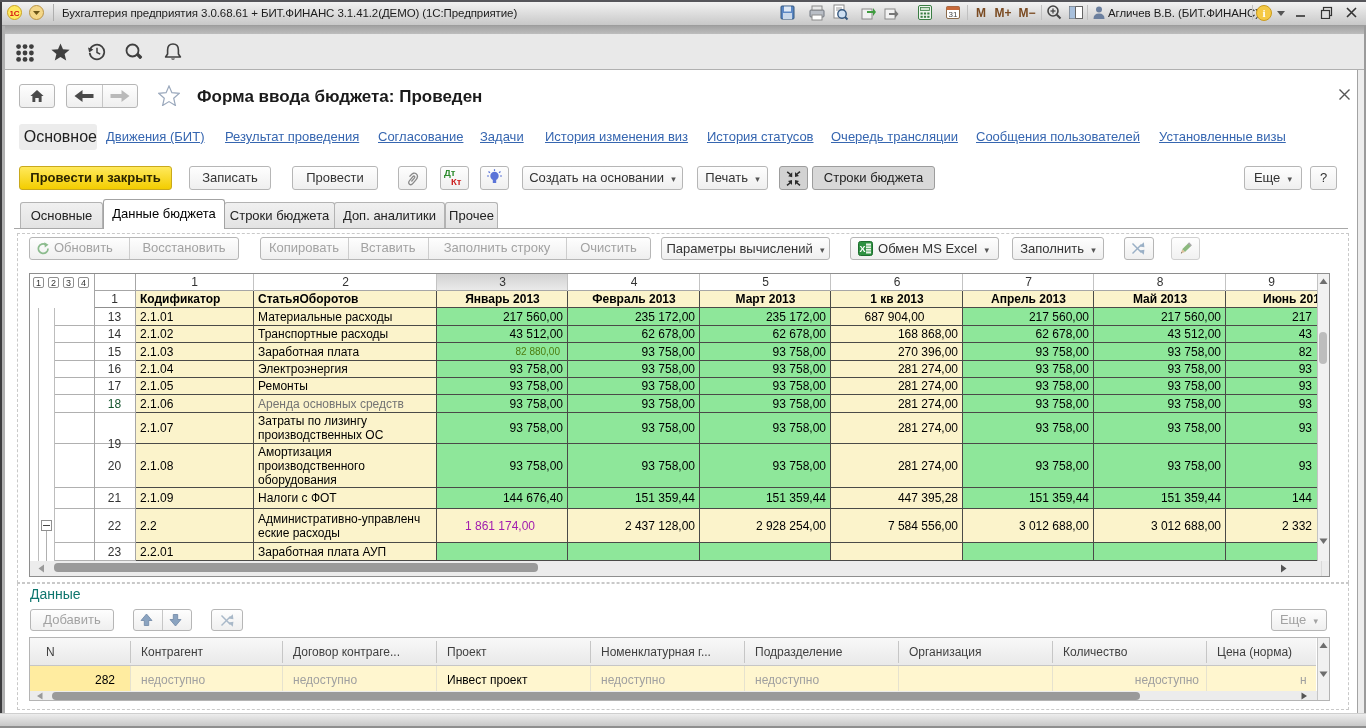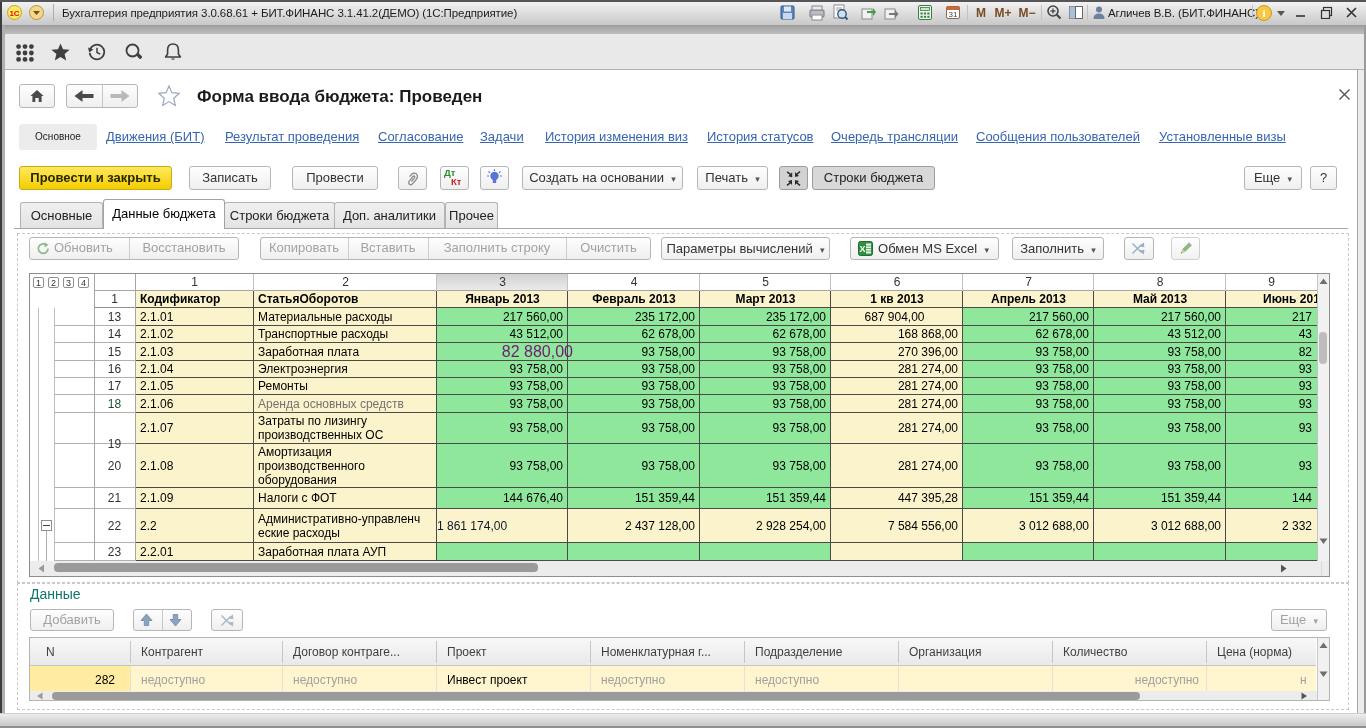--- a/index.html
+++ b/index.html
@@ -153,21 +153,21 @@
 <svg style="left:110px;top:90px" width="20" height="12" viewBox="0 0 19 12">
     <path d="M11 0 L11 4 L0 4 L0 8 L11 8 L11 12 L19 6 Z" fill="#b9b9b9"></path>
   </svg>
 <svg style="left:158px;top:85px" width="22" height="21" viewBox="0 0 22 21">
     <path d="M11 1 L13.9 7.7 L21.4 8.3 L15.7 13.2 L17.4 20.5 L11 16.6 L4.6 20.5 L6.3 13.2 L0.6 8.3 L8.1 7.7 Z" fill="#fff" stroke="#9aa8bc" stroke-width="1.2"></path>
   </svg>
 <div class="tx" style="left:197px;top:85px;width:500px;height:23px;font-size:17px;font-weight:bold;color:#1a1a1a;line-height:23px">Форма ввода бюджета: Проведен</div>
 <svg style="left:1337px;top:87px" width="15" height="15" viewBox="0 0 15 15">
     <path d="M2.5 2.5 L12.5 12.5 M12.5 2.5 L2.5 12.5" stroke="#555" stroke-width="1.4"></path>
   </svg>
-<div style="left:19px;top:124px;width:78px;height:26px;background:#ececec;border-radius:3px;font-size:10px;color:#222;text-align:center;line-height:26px">Основное</div>
+<div style="left:19px;top:124px;width:78px;height:26px;background:#ececec;border-radius:3px;font-size:16px;color:#222;text-align:right;line-height:26px">Основное</div>
 <div class="tx" style="left:106px;top:128px;width:220px;height:18px;font-size:13px;line-height:18px"><a href="#">Движения (БИТ)</a></div>
 <div class="tx" style="left:225px;top:128px;width:220px;height:18px;font-size:13px;line-height:18px"><a href="#">Результат проведения</a></div>
 <div class="tx" style="left:378px;top:128px;width:220px;height:18px;font-size:13px;line-height:18px"><a href="#">Согласование</a></div>
 <div class="tx" style="left:480px;top:128px;width:220px;height:18px;font-size:13px;line-height:18px"><a href="#">Задачи</a></div>
 <div class="tx" style="left:545px;top:128px;width:220px;height:18px;font-size:13px;line-height:18px"><a href="#">История изменения виз</a></div>
 <div class="tx" style="left:707px;top:128px;width:220px;height:18px;font-size:13px;line-height:18px"><a href="#">История статусов</a></div>
 <div class="tx" style="left:831px;top:128px;width:220px;height:18px;font-size:13px;line-height:18px"><a href="#">Очередь трансляции</a></div>
 <div class="tx" style="left:976px;top:128px;width:220px;height:18px;font-size:13px;line-height:18px"><a href="#">Сообщения пользователей</a></div>
 <div class="tx" style="left:1159px;top:128px;width:220px;height:18px;font-size:13px;line-height:18px"><a href="#">Установленные визы</a></div>
 <div style="left:19px;top:166px;width:153px;height:24px;background:linear-gradient(#ffe95c,#f3cd00);border:1px solid #c9a91c;border-radius:3px;font-size:13px;font-weight:bold;color:#2b2500;text-align:center;line-height:22px">Провести и закрыть</div>
@@ -353,21 +353,21 @@
 <div style="left:437px;top:326px;width:126px;height:17px;font-size:12px;color:#000;text-align:right;line-height:17px">43 512,00</div>
 <div style="left:568px;top:326px;width:127px;height:17px;font-size:12px;color:#000;text-align:right;line-height:17px">62 678,00</div>
 <div style="left:700px;top:326px;width:126px;height:17px;font-size:12px;color:#000;text-align:right;line-height:17px">62 678,00</div>
 <div style="left:831px;top:326px;width:127px;height:17px;font-size:12px;color:#000;text-align:right;line-height:17px">168 868,00</div>
 <div style="left:963px;top:326px;width:126px;height:17px;font-size:12px;color:#000;text-align:right;line-height:17px">62 678,00</div>
 <div style="left:1094px;top:326px;width:127px;height:17px;font-size:12px;color:#000;text-align:right;line-height:17px">43 512,00</div>
 <div style="left:1226px;top:326px;width:86px;height:17px;font-size:12px;color:#000;text-align:right;line-height:17px">43</div>
 <div style="left:94px;top:343px;width:41px;height:18px;font-size:12px;color:#333;text-align:center;line-height:18px">15</div>
 <div class="tx" style="left:140px;top:343px;width:112px;height:18px;font-size:12px;color:#000;line-height:18px">2.1.03</div>
 <div class="tx" style="left:258px;top:343px;width:178px;height:18px;font-size:12px;color:#000;line-height:18px">Заработная плата</div>
-<div style="left:447px;top:343px;width:126px;height:18px;font-size:16px;color:#701a75;text-align:right;line-height:18px">82 880,00</div>
+<div style="left:434px;top:343px;width:126px;height:18px;font-size:10px;color:#4d7c0f;text-align:right;line-height:18px">82 880,00</div>
 <div style="left:568px;top:343px;width:127px;height:18px;font-size:12px;color:#000;text-align:right;line-height:18px">93 758,00</div>
 <div style="left:700px;top:343px;width:126px;height:18px;font-size:12px;color:#000;text-align:right;line-height:18px">93 758,00</div>
 <div style="left:831px;top:343px;width:127px;height:18px;font-size:12px;color:#000;text-align:right;line-height:18px">270 396,00</div>
 <div style="left:963px;top:343px;width:126px;height:18px;font-size:12px;color:#000;text-align:right;line-height:18px">93 758,00</div>
 <div style="left:1094px;top:343px;width:127px;height:18px;font-size:12px;color:#000;text-align:right;line-height:18px">93 758,00</div>
 <div style="left:1226px;top:343px;width:86px;height:18px;font-size:12px;color:#000;text-align:right;line-height:18px">82</div>
 <div style="left:94px;top:361px;width:41px;height:17px;font-size:12px;color:#333;text-align:center;line-height:17px">16</div>
 <div class="tx" style="left:140px;top:361px;width:112px;height:17px;font-size:12px;color:#000;line-height:17px">2.1.04</div>
 <div class="tx" style="left:258px;top:361px;width:178px;height:17px;font-size:12px;color:#000;line-height:17px">Электроэнергия</div>
 <div style="left:437px;top:361px;width:126px;height:17px;font-size:12px;color:#000;text-align:right;line-height:17px">93 758,00</div>
@@ -423,21 +423,21 @@
 <div style="left:437px;top:488px;width:126px;height:21px;font-size:12px;color:#000;text-align:right;line-height:21px">144 676,40</div>
 <div style="left:568px;top:488px;width:127px;height:21px;font-size:12px;color:#000;text-align:right;line-height:21px">151 359,44</div>
 <div style="left:700px;top:488px;width:126px;height:21px;font-size:12px;color:#000;text-align:right;line-height:21px">151 359,44</div>
 <div style="left:831px;top:488px;width:127px;height:21px;font-size:12px;color:#000;text-align:right;line-height:21px">447 395,28</div>
 <div style="left:963px;top:488px;width:126px;height:21px;font-size:12px;color:#000;text-align:right;line-height:21px">151 359,44</div>
 <div style="left:1094px;top:488px;width:127px;height:21px;font-size:12px;color:#000;text-align:right;line-height:21px">151 359,44</div>
 <div style="left:1226px;top:488px;width:86px;height:21px;font-size:12px;color:#000;text-align:right;line-height:21px">144</div>
 <div style="left:94px;top:509px;width:41px;height:34px;font-size:12px;color:#333;text-align:center;line-height:34px">22</div>
 <div class="tx" style="left:140px;top:509px;width:112px;height:34px;font-size:12px;color:#000;line-height:34px">2.2</div>
 <div style="left:258px;top:509px;width:178px;height:34px;font-size:12px;color:#000;line-height:14px;padding-top:3px">Административно-управленч<br>еские расходы</div>
-<div style="left:437px;top:509px;width:126px;height:34px;font-size:12px;color:#0f172a;text-align:left;line-height:34px">1 861 174,00</div>
+<div style="left:437px;top:509px;width:126px;height:34px;font-size:12px;color:#a21caf;text-align:center;line-height:34px">1 861 174,00</div>
 <div style="left:568px;top:509px;width:127px;height:34px;font-size:12px;color:#000;text-align:right;line-height:34px">2 437 128,00</div>
 <div style="left:700px;top:509px;width:126px;height:34px;font-size:12px;color:#000;text-align:right;line-height:34px">2 928 254,00</div>
 <div style="left:831px;top:509px;width:127px;height:34px;font-size:12px;color:#000;text-align:right;line-height:34px">7 584 556,00</div>
 <div style="left:963px;top:509px;width:126px;height:34px;font-size:12px;color:#000;text-align:right;line-height:34px">3 012 688,00</div>
 <div style="left:1094px;top:509px;width:127px;height:34px;font-size:12px;color:#000;text-align:right;line-height:34px">3 012 688,00</div>
 <div style="left:1226px;top:509px;width:86px;height:34px;font-size:12px;color:#000;text-align:right;line-height:34px">2 332</div>
 <div style="left:94px;top:543px;width:41px;height:18px;font-size:12px;color:#333;text-align:center;line-height:18px">23</div>
 <div class="tx" style="left:140px;top:543px;width:112px;height:18px;font-size:12px;color:#000;line-height:18px">2.2.01</div>
 <div class="tx" style="left:258px;top:543px;width:178px;height:18px;font-size:12px;color:#000;line-height:18px">Заработная плата АУП</div>
 <div style="left:437px;top:543px;width:126px;height:18px;font-size:12px;color:#000;text-align:right;line-height:18px"></div>

